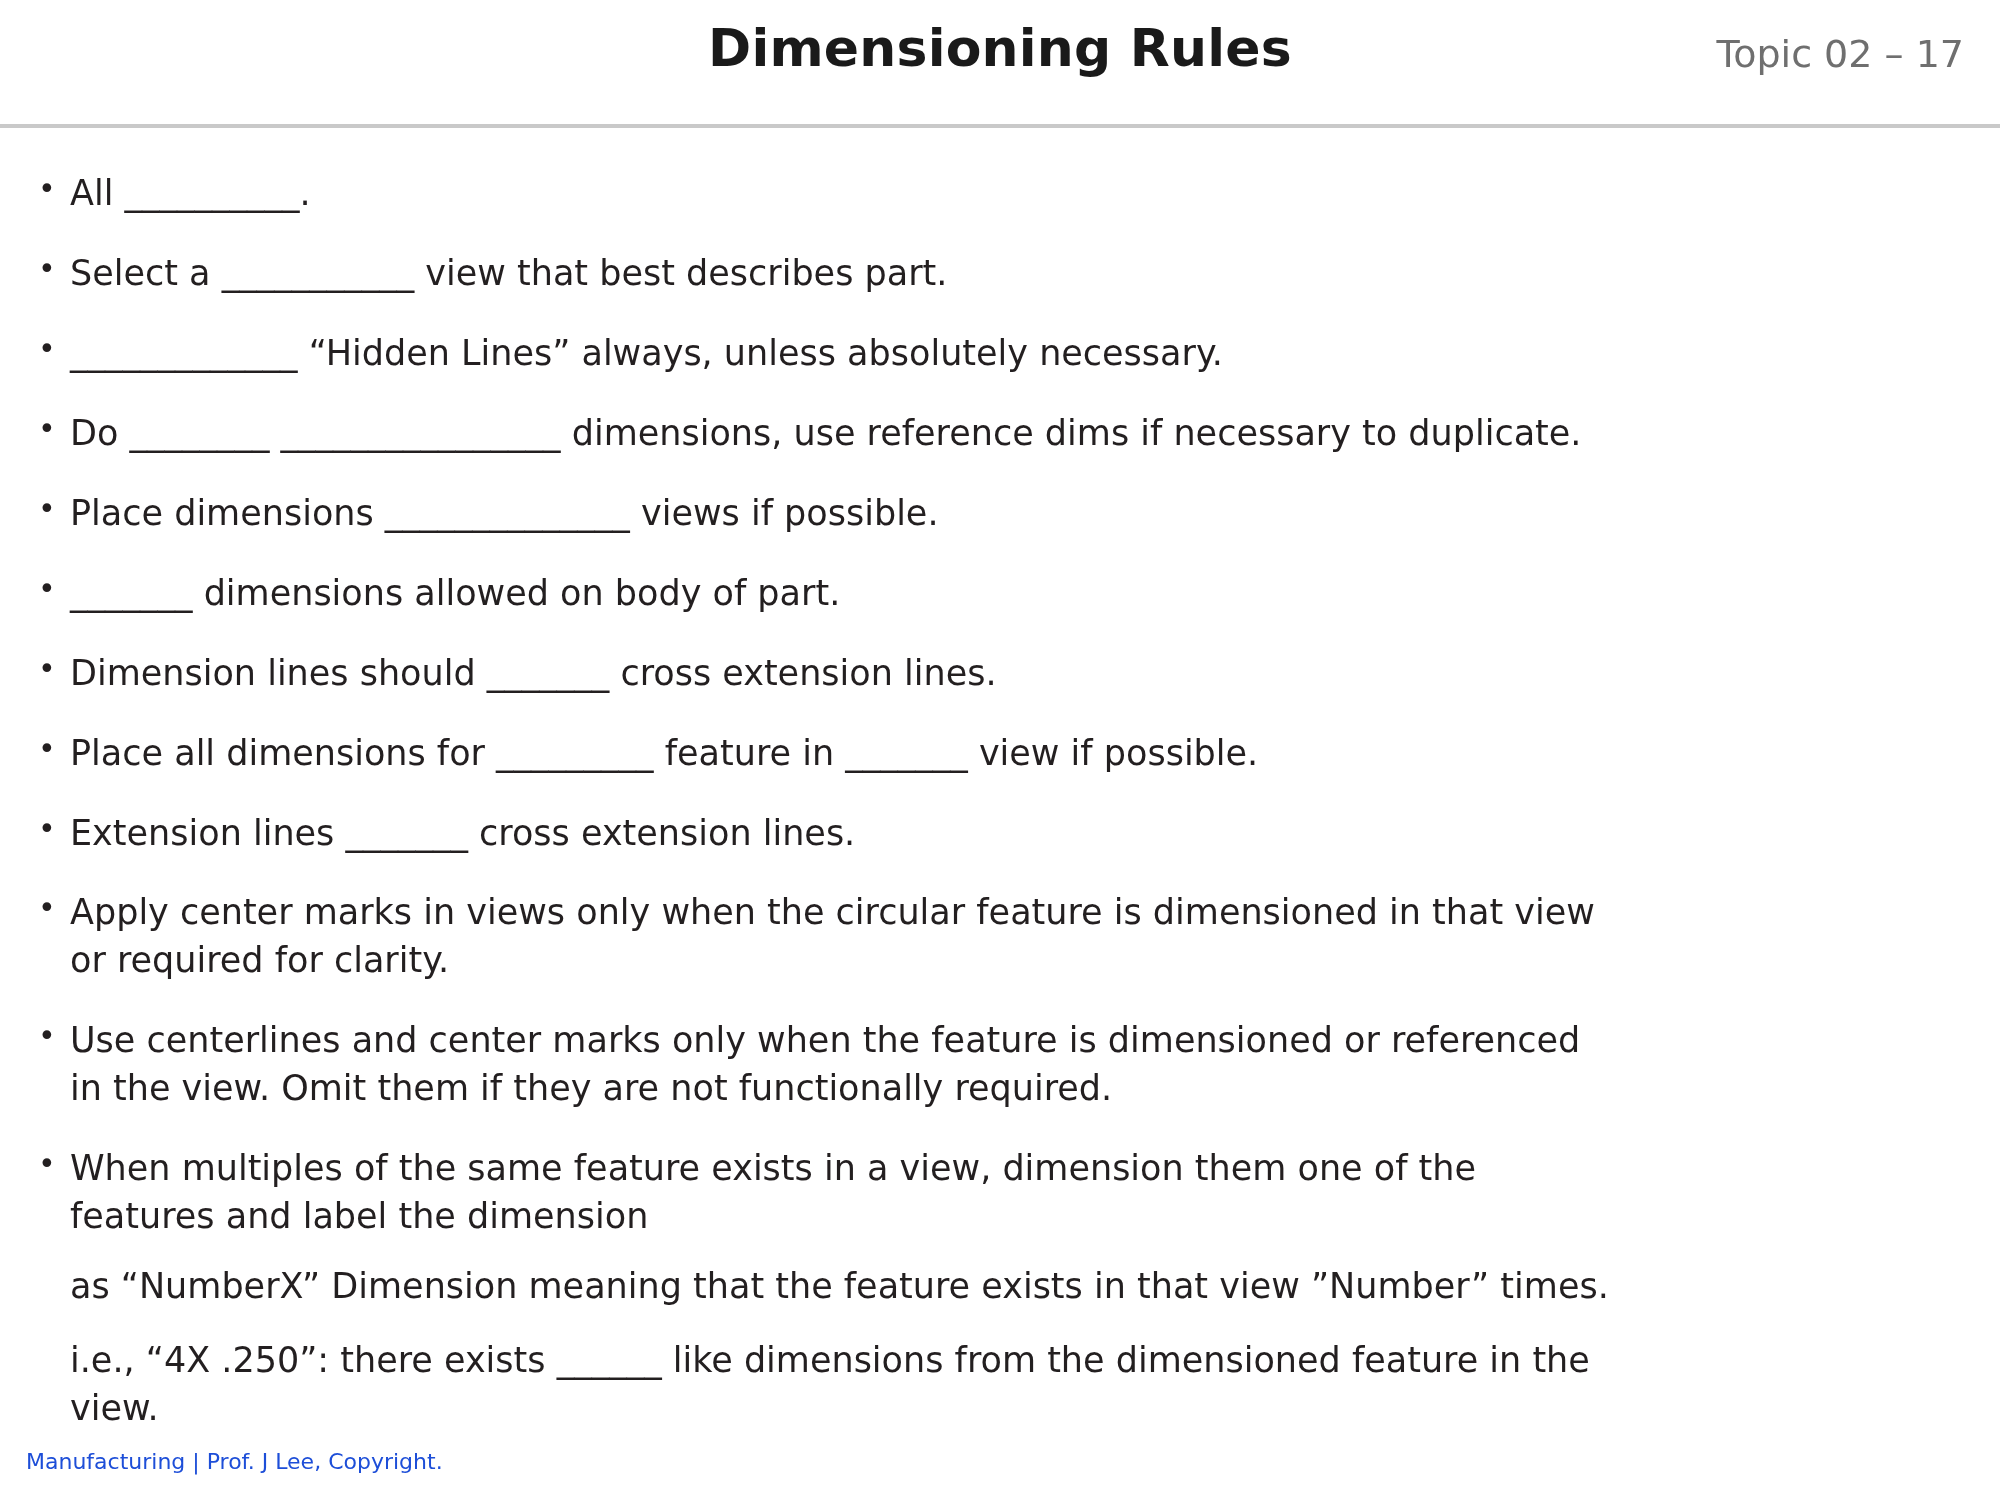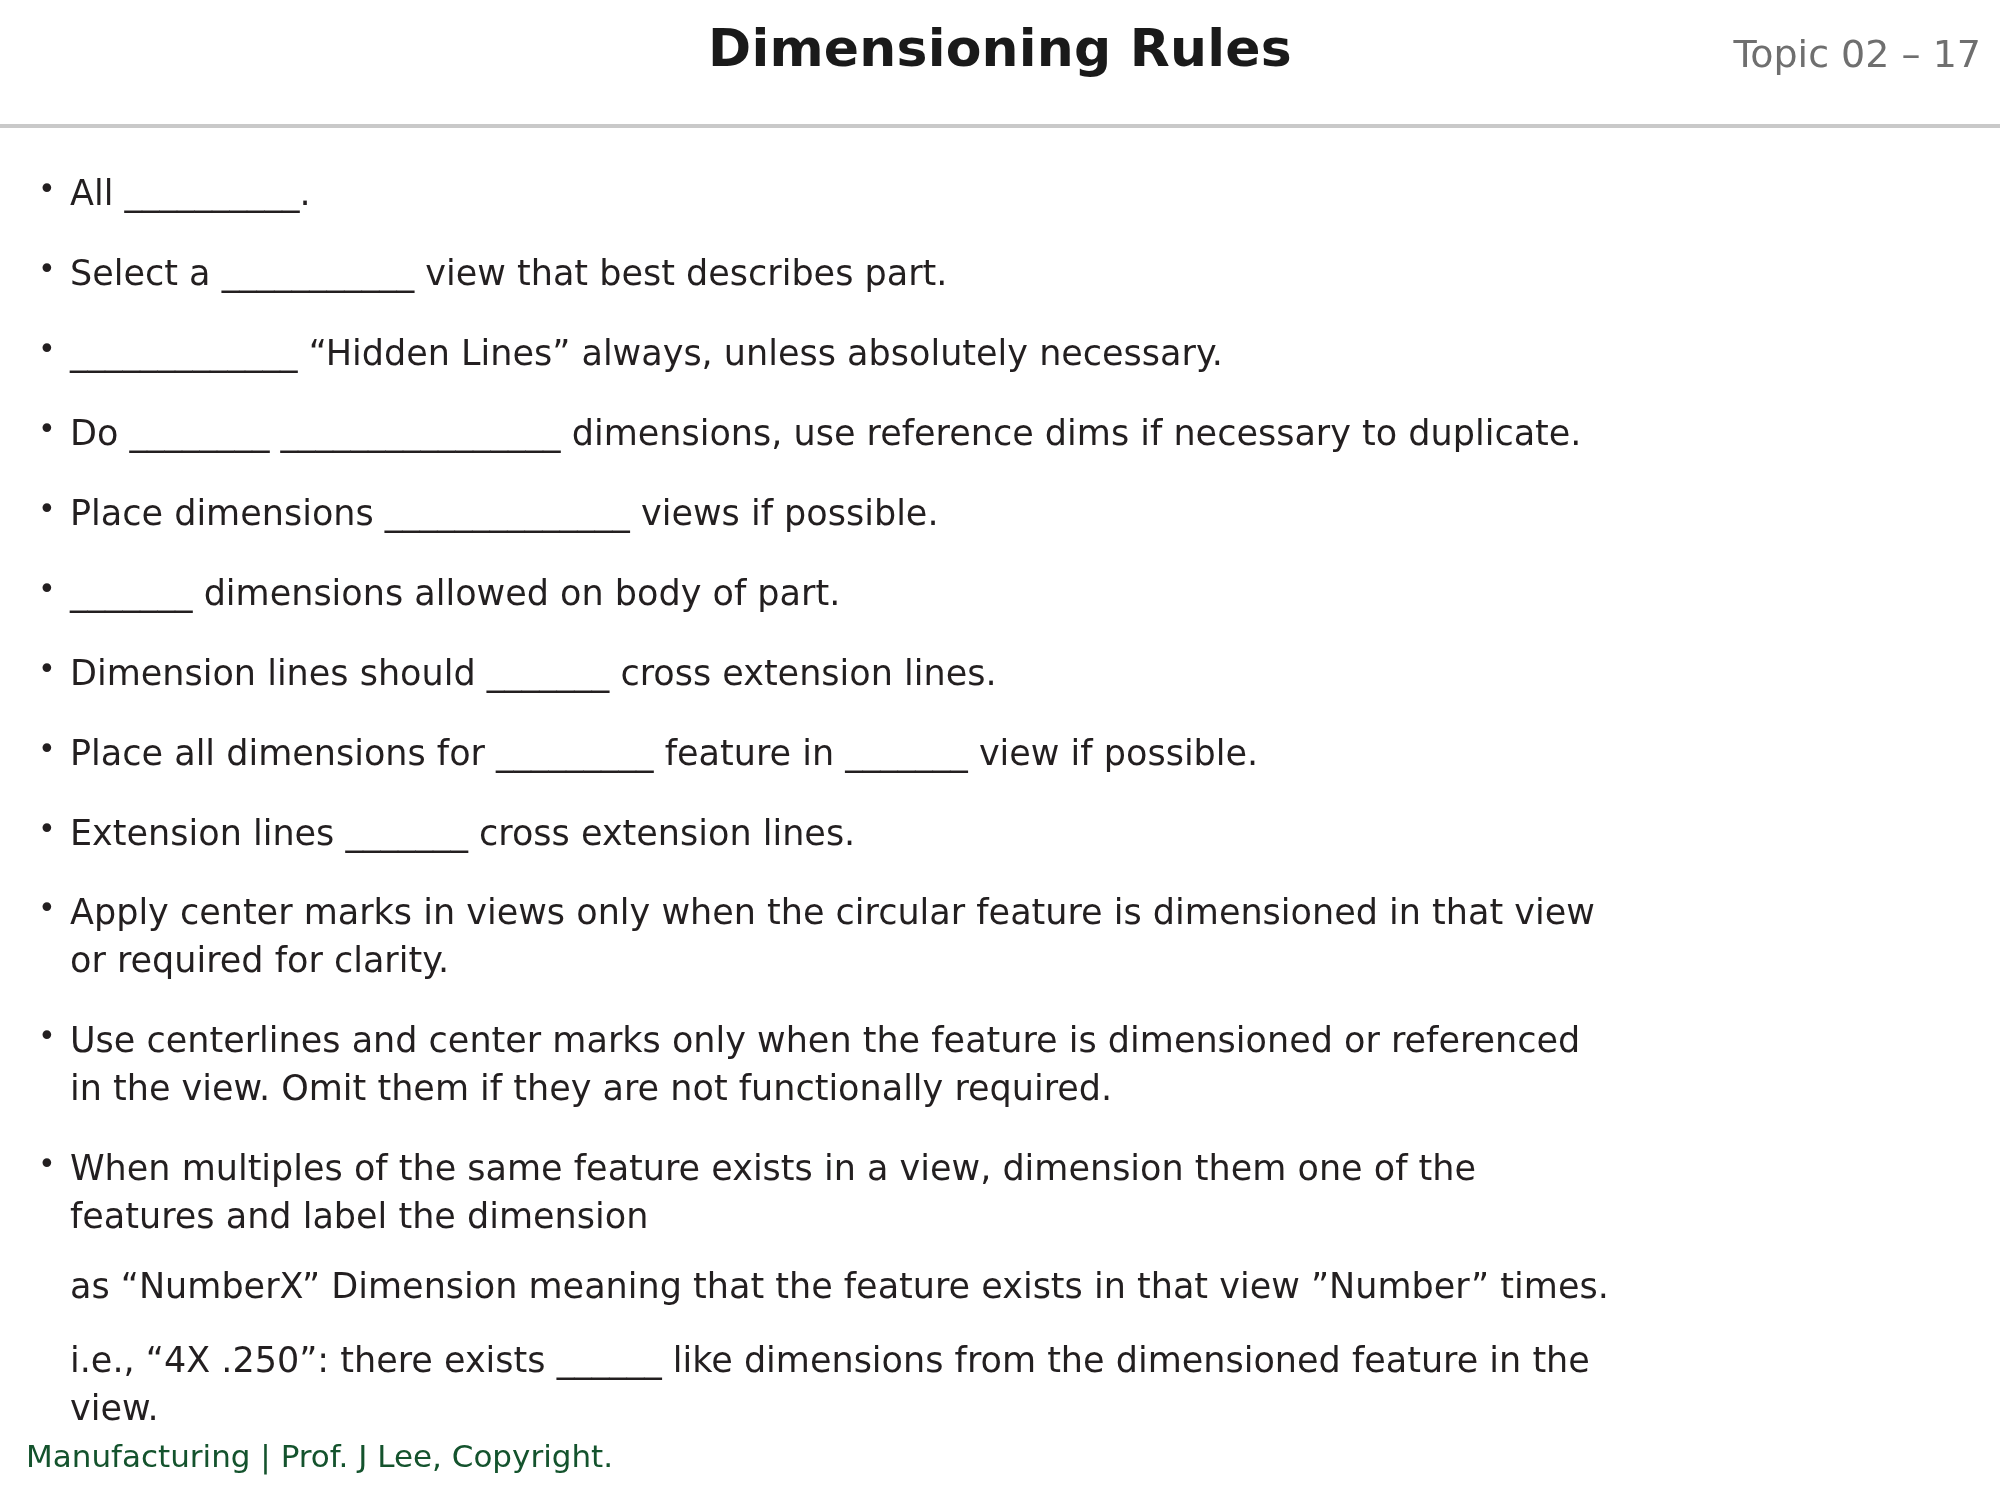--- a/index.html
+++ b/index.html
@@ -31,21 +31,21 @@
     width: 2000px;
     text-align: center;
     font-size: 52px;
     font-weight: bold;
     letter-spacing: 0.2px;
     color: #1a1a1a;
   }
   .topic-label {
     position: absolute;
     top: 32px;
-    right: 19px;
+    right: 36px;
     font-size: 38px;
     color: #6f6f6f;
     font-weight: normal;
   }
   .header-rule {
     position: absolute;
     top: 124px;
     left: 0;
     width: 2000px;
     height: 4px;
@@ -88,22 +88,22 @@
     margin-top: -10px;
   }
   li.sub2 {
     padding-left: 98px;
     margin-top: -6px;
   }
   .footer {
     position: absolute;
     left: 26px;
     bottom: 26px;
-    font-size: 31px;
-    color: #14532d;
+    font-size: 22px;
+    color: #1d4ed8;
   }
 </style>
 </head>
 <body>
 
 <div class="slide">
 
   <div class="header">
     <div class="slide-title">Dimensioning Rules</div>
     <div class="topic-label">Topic 02 – 17</div>

